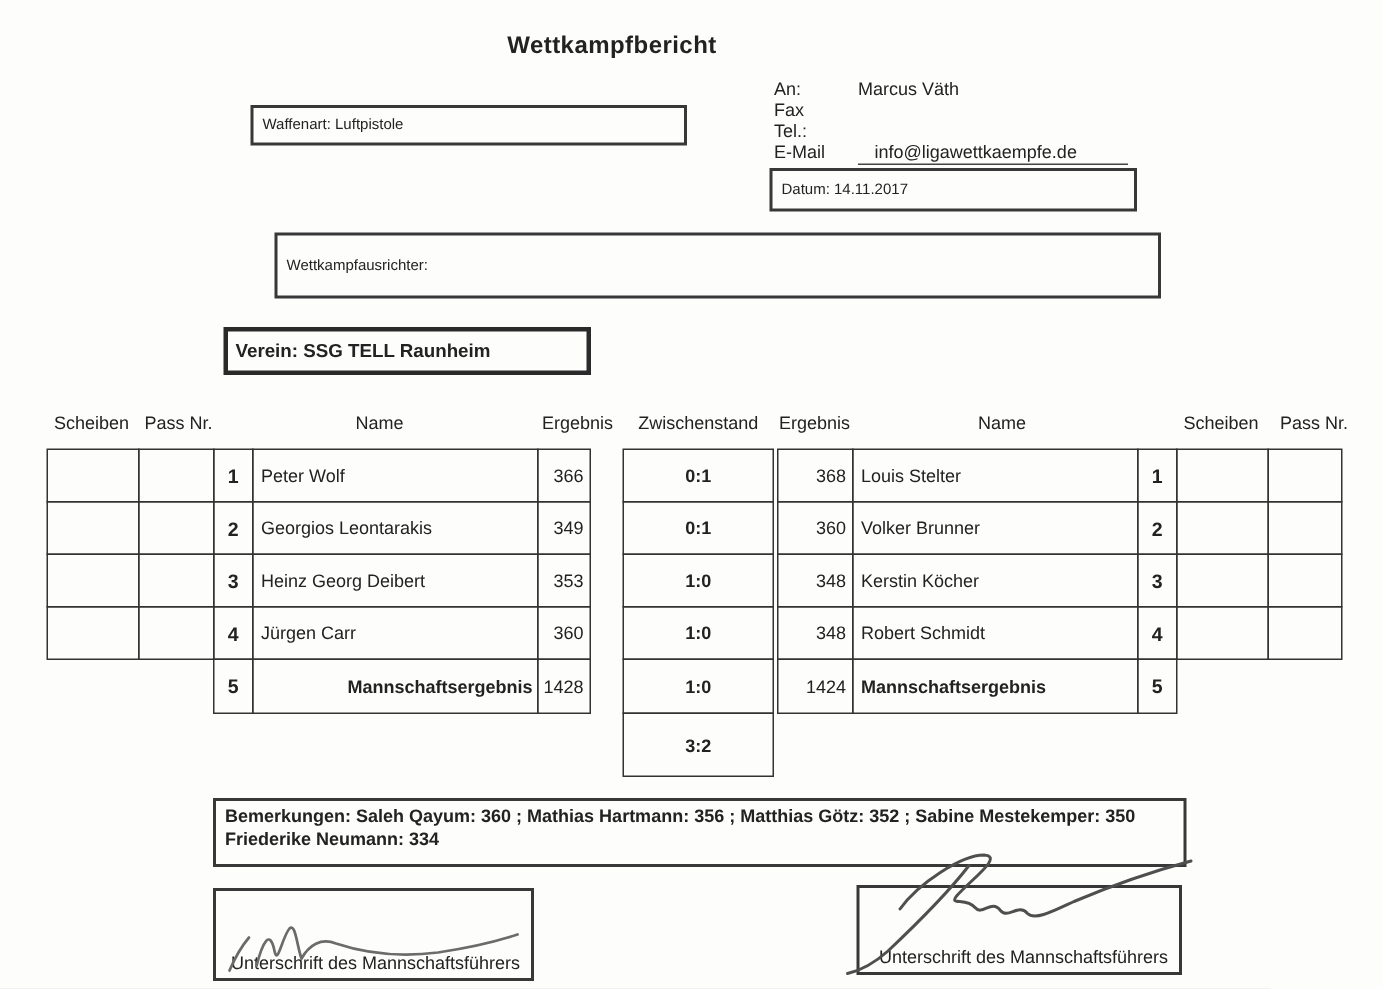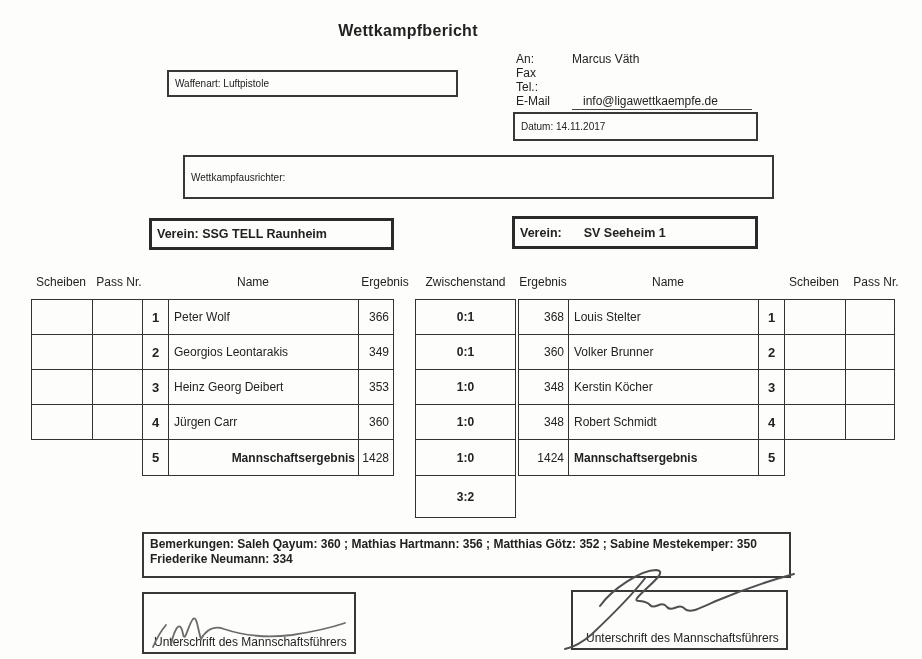--- a/index.html
+++ b/index.html
@@ -65,24 +65,20 @@
   <div class="clabel" style="top:80px;">Tel.:</div>
   <div class="clabel" style="top:94px;">E-Mail</div>
   <div class="cvalue" id="email-value" style="top:94px;">info@ligawettkaempfe.de</div>
 
   <div class="fbox" style="left:513px;top:112px;width:245px;height:29px;">
     <span>Datum: 14.11.2017</span>
   </div>
 
   <div class="vbox" style="left:149px;top:218px;width:245px;height:32px;">
     <span>Verein: SSG TELL Raunheim</span>
-  </div>
-  <div class="vbox" style="left:512px;top:216px;width:246px;height:33px;">
-    <span>Verein:</span>
-    <span style="margin-left:22px;">SV Seeheim 1</span>
   </div>
 
   <div class="th" style="left:28px;width:66px;">Scheiben</div>
   <div class="th" style="left:90px;width:58px;">Pass Nr.</div>
   <div class="th" style="left:168px;width:170px;">Name</div>
   <div class="th" style="left:356px;width:58px;">Ergebnis</div>
   <div class="th" style="left:415px;width:101px;">Zwischenstand</div>
   <div class="th" style="left:514px;width:58px;">Ergebnis</div>
   <div class="th" style="left:578px;width:180px;">Name</div>
   <div class="th" style="left:782px;width:64px;">Scheiben</div>

